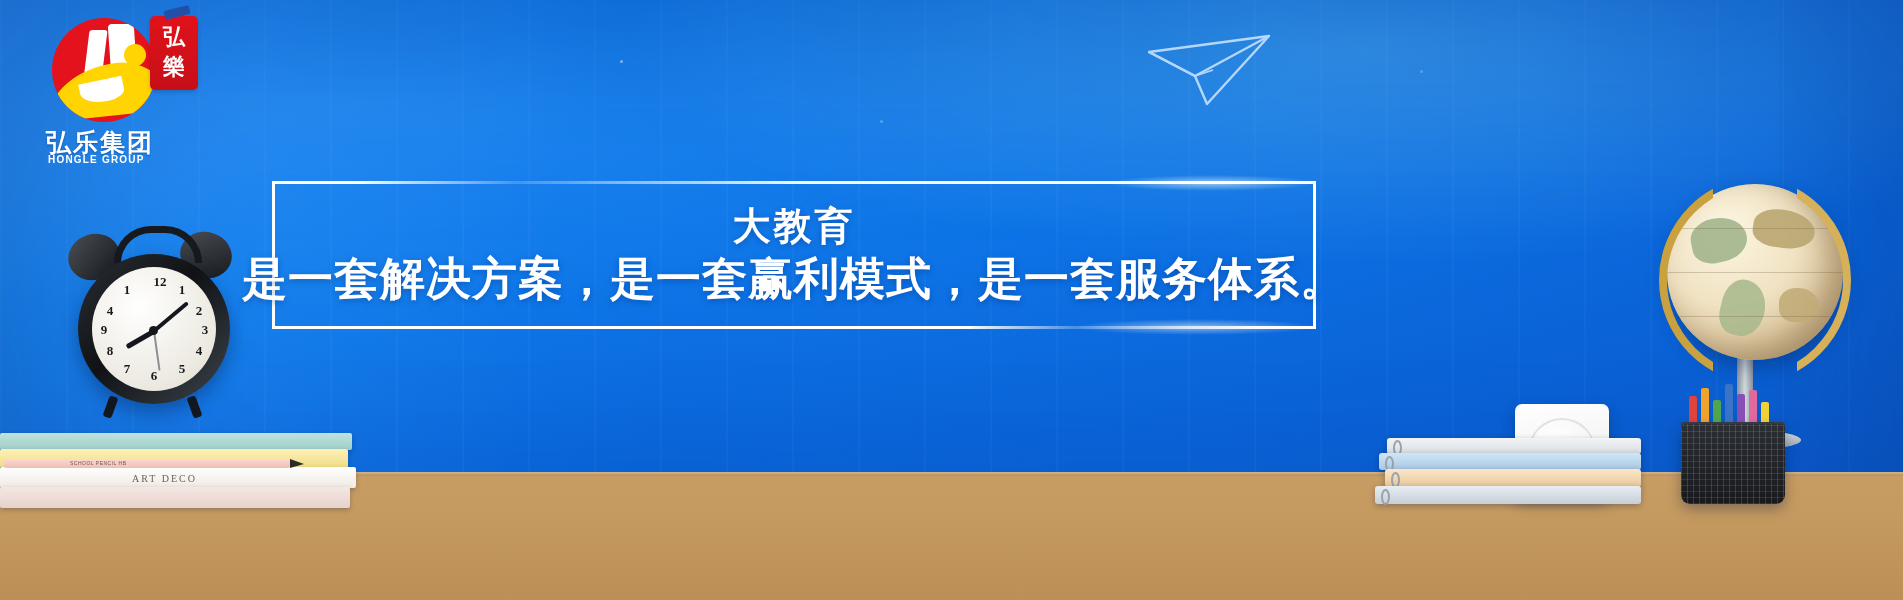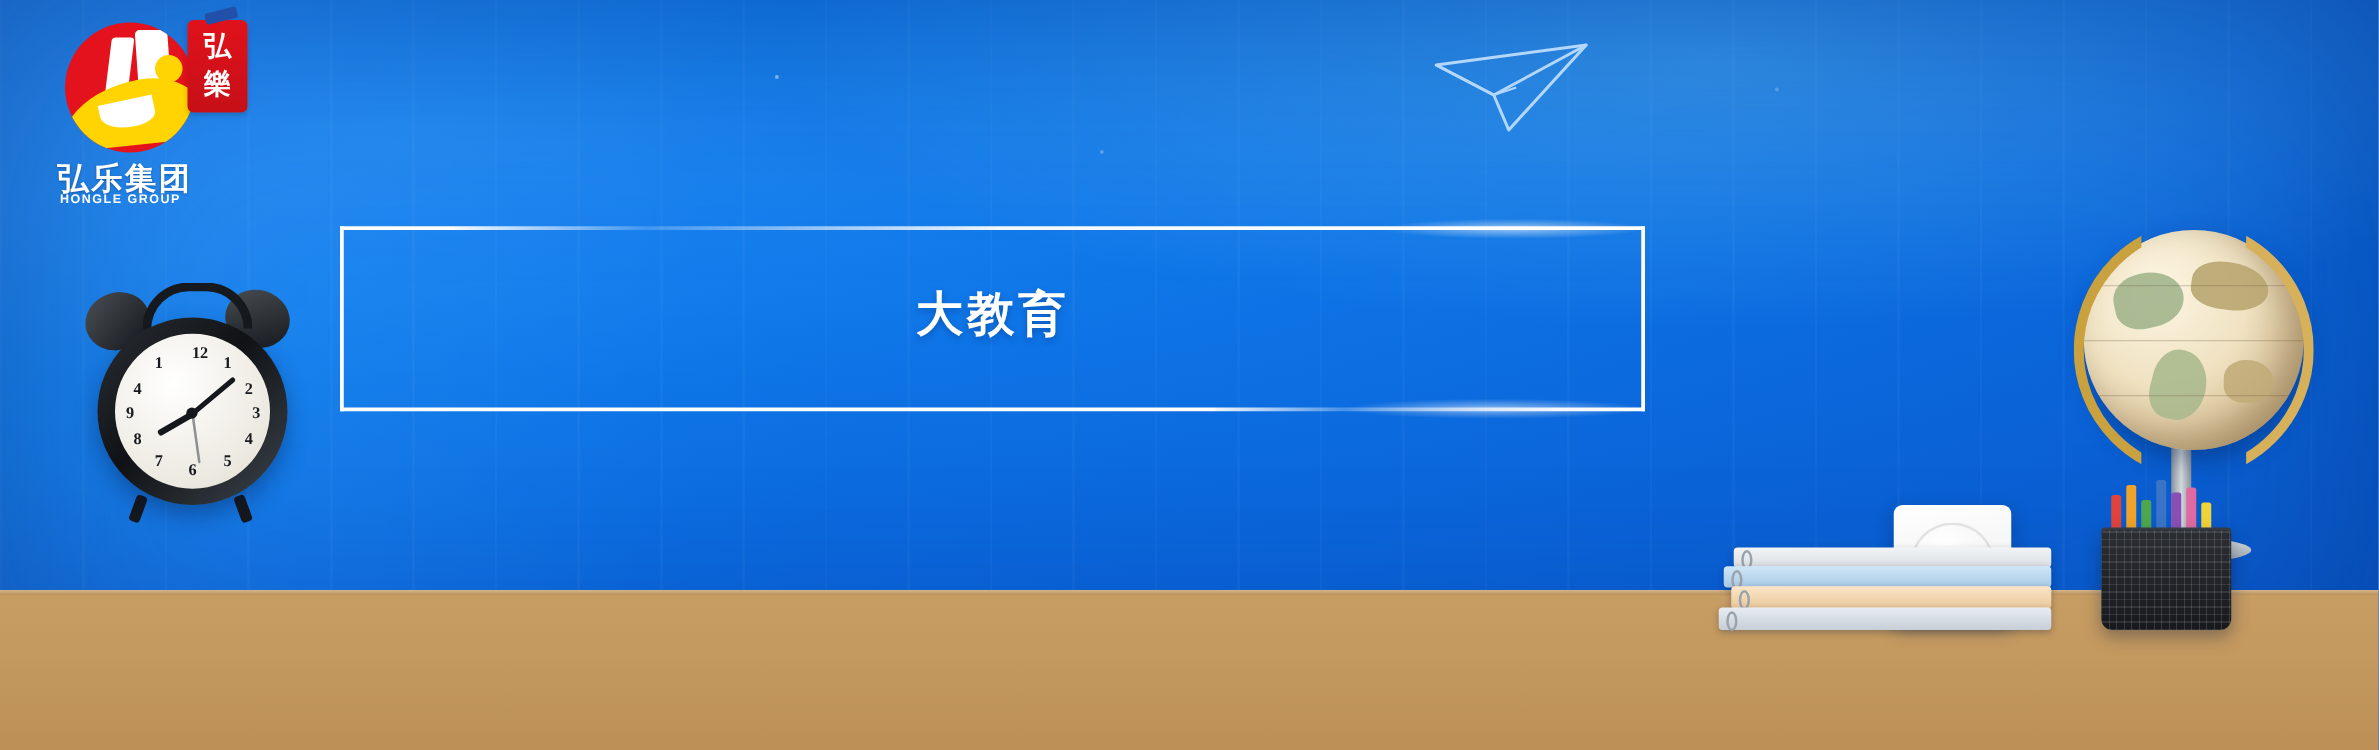--- a/index.html
+++ b/index.html
@@ -384,20 +384,21 @@
     <div class="edge left"></div>
     <div class="edge right"></div>
     <div class="edge bot-l"></div>
     <div class="edge bot-r"></div>
     <div class="glow-tr"></div>
     <div class="glow-br"></div>
   </div>
 
   <div class="headline">
     <div class="line1">大教育</div>
+    <div class="line2">是一套解决方案，是一套赢利模式，是一套服务体系。</div>
   </div>
 
   <div class="clock">
     <div class="clock-bell bell-l"></div>
     <div class="clock-bell bell-r"></div>
     <div class="clock-handle"></div>
     <div class="clock-foot foot-l"></div>
     <div class="clock-foot foot-r"></div>
     <div class="clock-body">
       <div class="clock-face">
@@ -414,20 +415,30 @@
         <div class="clock-num" style="left:10px;top:36px;">4</div>
         <div class="clock-num" style="left:27px;top:15px;">1</div>
         <div class="clock-hand hand-h"></div>
         <div class="clock-hand hand-m"></div>
         <div class="clock-hand hand-s"></div>
         <div class="clock-pin"></div>
       </div>
     </div>
   </div>
 
+  <div class="books">
+    <div class="book bk1"></div>
+    <div class="book bk2"></div>
+    <div class="book bk3"></div>
+    <div class="book bk4"></div>
+    <div class="pencil"></div>
+    <div class="pencil-tip"></div>
+    <div class="pencil-txt">SCHOOL PENCIL HB</div>
+    <div class="book-title">ART DECO</div>
+  </div>
 
   <div class="globe">
     <div class="globe-stand"></div>
     <div class="globe-base"></div>
     <div class="globe-ball">
       <div class="cont c1"></div>
         <div class="cont c2"></div>
       <div class="cont c3"></div>
         <div class="cont c4"></div>
       <div class="globe-lat" style="top:44px;"></div>

